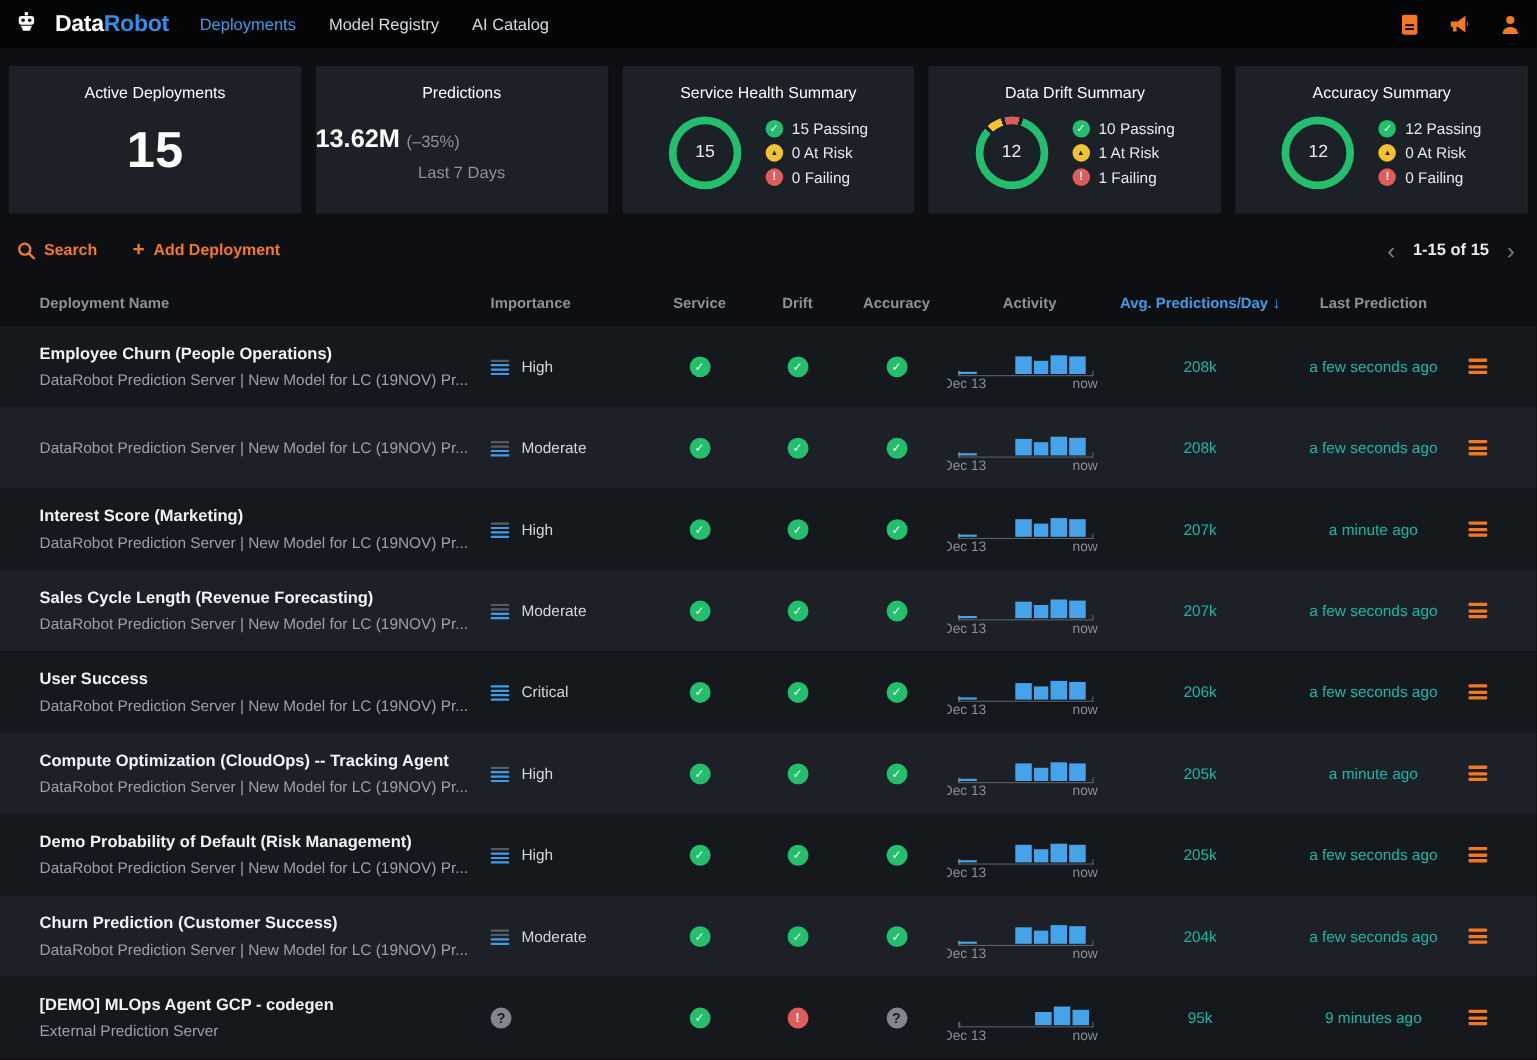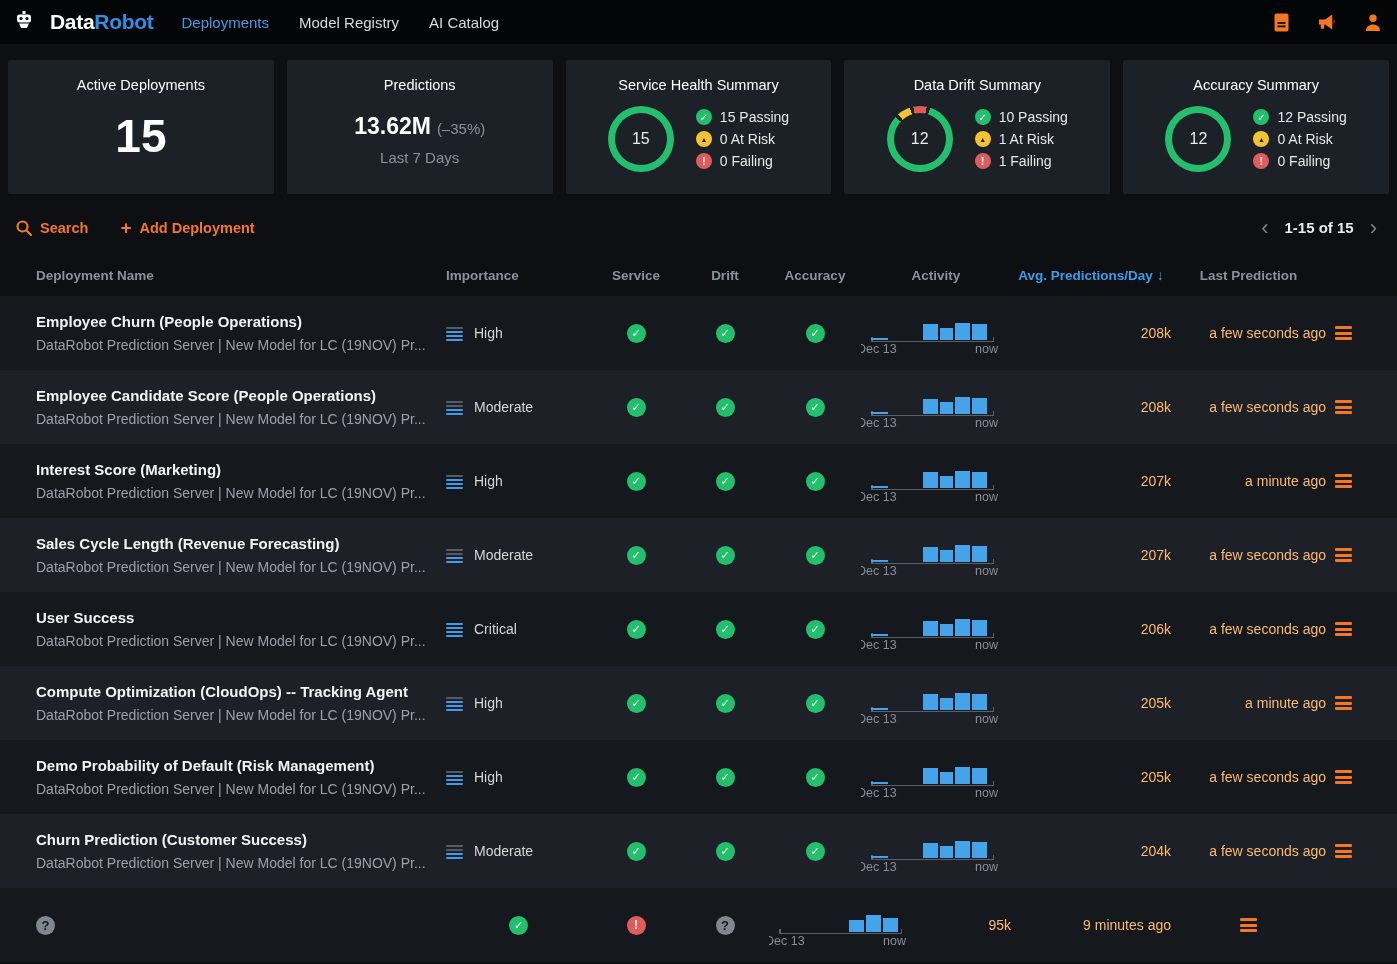--- a/index.html
+++ b/index.html
@@ -19,21 +19,21 @@
   .nav-link { font-size:15px; color:#d8dbde; cursor:pointer; text-decoration:none; }
   .nav-link.active { color:#3f9ce9; }
   .nav-right { margin-left:auto; display:flex; align-items:center; gap:26px; }
   .nav-icon { width:20px; height:20px; cursor:pointer; display:flex; align-items:center; justify-content:center; }
 
   
   .cards { display:grid; grid-template-columns:repeat(5,1fr); gap:13px; padding:16px 8px 0 8px; }
   .card { background:#1c2127; height:134px; border-radius:2px; }
   .card-title { text-align:center; font-size:14.5px; font-weight:normal; padding-top:17px; color:#fdfdfd; }
   .big-number { font-size:46px; font-weight:bold; text-align:center; margin-top:16px; }
-  .pred-line { text-align:center; margin-top:20px; }
+  .pred-line { margin-top:20px; }
   .pred-value { font-size:23px; font-weight:bold; }
   .pred-delta { font-size:15px; color:#8b929b; margin-left:6px; }
   .pred-period { text-align:center; font-size:15px; color:#8b929b; margin-top:9px; }
   .health-body { display:flex; align-items:center; justify-content:center; gap:22px; margin-top:13px; }
   .ring { width:66px; height:66px; border-radius:50%; position:relative; display:flex; align-items:center; justify-content:center; flex:0 0 auto; }
   .ring::after { content:""; position:absolute; inset:7px; background:#1c2127; border-radius:50%; }
   .ring-num { position:relative; z-index:1; font-size:16px; color:#e8eaec; }
   .legend { display:flex; flex-direction:column; gap:6px; }
   .legend-item { display:flex; align-items:center; gap:8px; font-size:14px; color:#e6e8ea; }
   .dot { width:16px; height:16px; border-radius:50%; display:inline-flex; align-items:center; justify-content:center; font-weight:bold; flex:0 0 auto; }
@@ -71,21 +71,21 @@
   .badge.fail { background:#e05b5b; color:#fff; font-size:12px; }
   .badge.unk  { background:#81878e; color:#15181d; font-size:13px; }
   .spark { width:150px; height:46px; position:relative; overflow:hidden; margin:0 auto; }
   .spark-axis { position:absolute; left:10px; width:123px; bottom:14px; height:1.5px; background:#596066; }
   .spark-axis::before, .spark-axis::after { content:""; position:absolute; top:-4px; width:1.5px; height:5px; background:#596066; }
   .spark-axis::before { left:0; } .spark-axis::after { right:0; }
   .spark-bar { position:absolute; bottom:16px; background:#45a3e9; }
   .spark-label { position:absolute; bottom:0; font-size:12.5px; color:#878e96; white-space:nowrap; }
   .spark-label.start { left:-4px; }
   .spark-label.end { right:13px; }
-  .val-cell { text-align:right; font-size:14px; color:#fdba74; }
+  .val-cell { text-align:center; font-size:14px; color:#14b8a6; }
   .menu-btn { width:17px; display:flex; flex-direction:column; gap:2.5px; margin:0 auto; cursor:pointer; }
   .menu-btn i { display:block; height:3px; border-radius:1px; background:#f47721; }
 </style>
 </head>
 <body>
 
 <nav class="topnav">
   <div class="brand">
     <svg width="20" height="20" viewBox="0 0 20 20">
       <rect x="8.5" y="1" width="3" height="3" fill="#fff"></rect>
@@ -283,21 +283,20 @@
       <span class="menu-btn">
           <i></i>
           <i></i>
           <i></i>
         </span>
     </div>
   </div>
 
   <div class="grid-cols row">
     <div>
-      <div class="dep-name">Employee Candidate Score (People Operations)</div>
       <div class="dep-sub">DataRobot Prediction Server | New Model for LC (19NOV) Pr...</div>
     </div>
     <div class="imp-cell">
       <span class="imp-icon">
           <i class="imp-bar"></i>
           <i class="imp-bar"></i>
           <i class="imp-bar on"></i>
           <i class="imp-bar on"></i>
         </span>
 
@@ -611,20 +610,24 @@
     <div>
       <span class="menu-btn">
           <i></i>
           <i></i>
           <i></i>
         </span>
     </div>
   </div>
 
   <div class="grid-cols row">
+    <div>
+      <div class="dep-name">[DEMO] MLOps Agent GCP - codegen</div>
+      <div class="dep-sub">External Prediction Server</div>
+    </div>
     <div class="imp-cell">
 
       <span class="badge unk" style="display: flex;">?</span>
       <span></span>
     </div>
     <div class="cell-center">
         <span class="badge pass">✓</span>
       </div>
     <div class="cell-center">
         <span class="badge fail">!</span>

